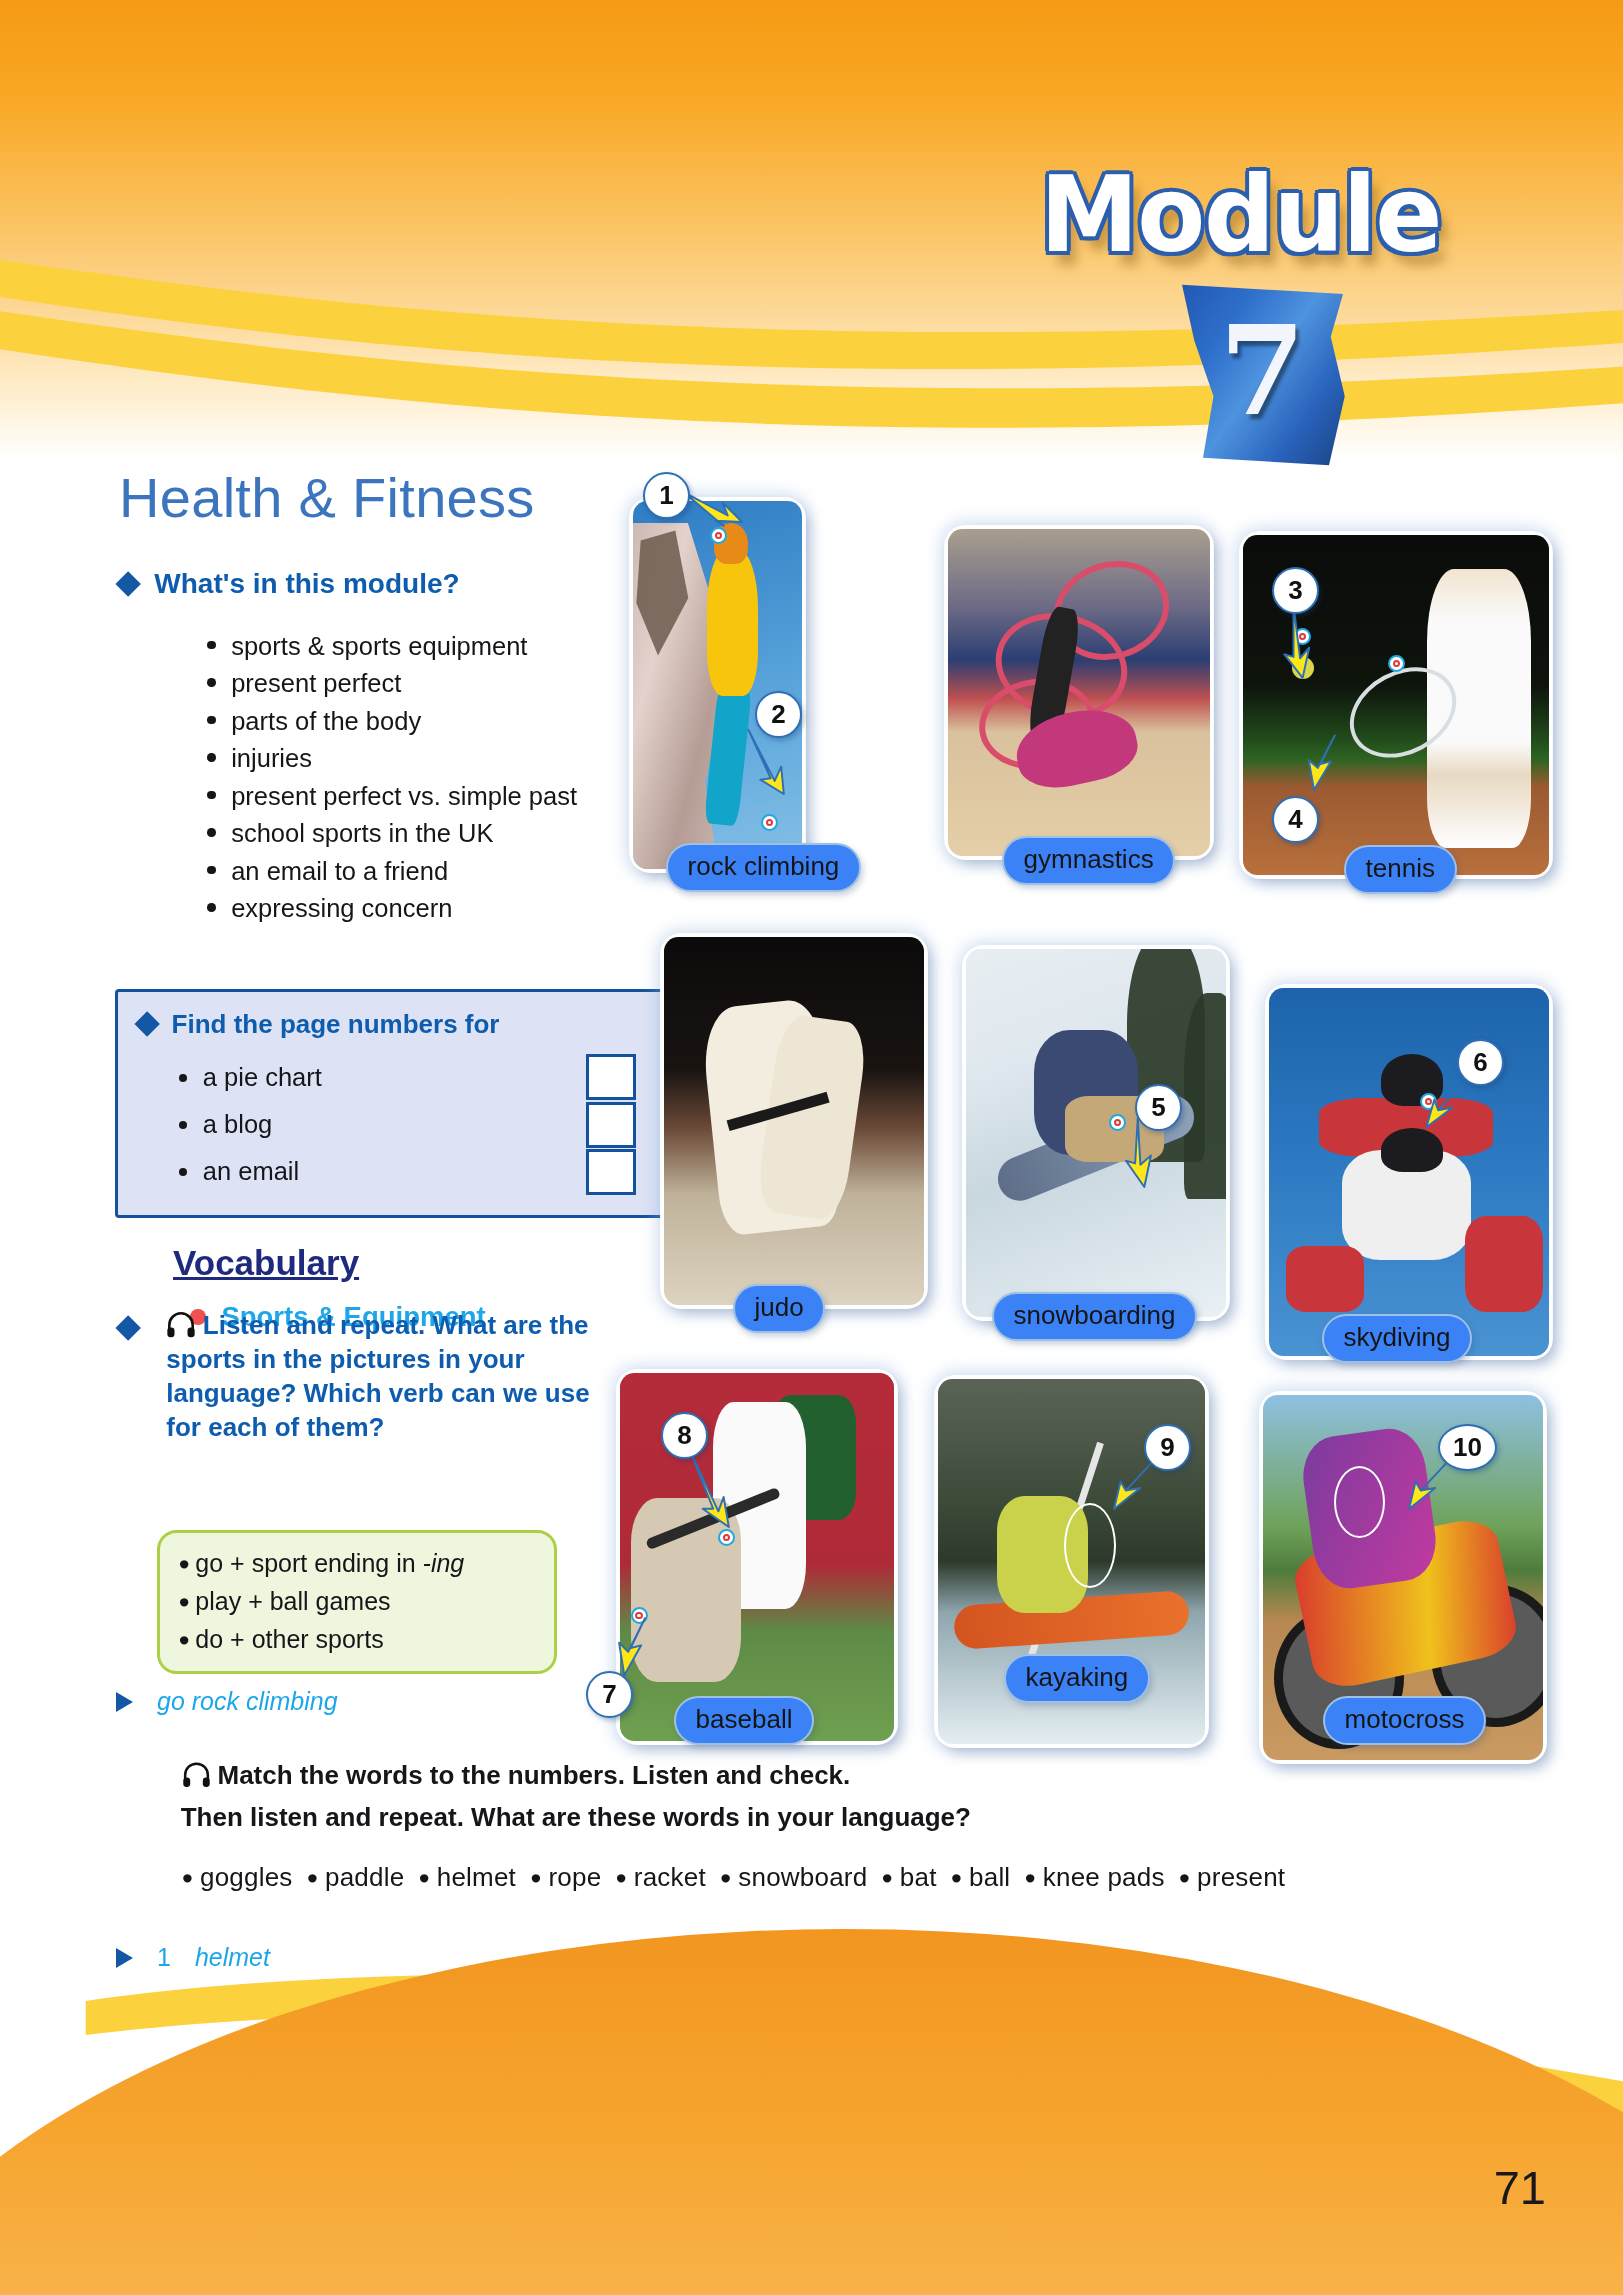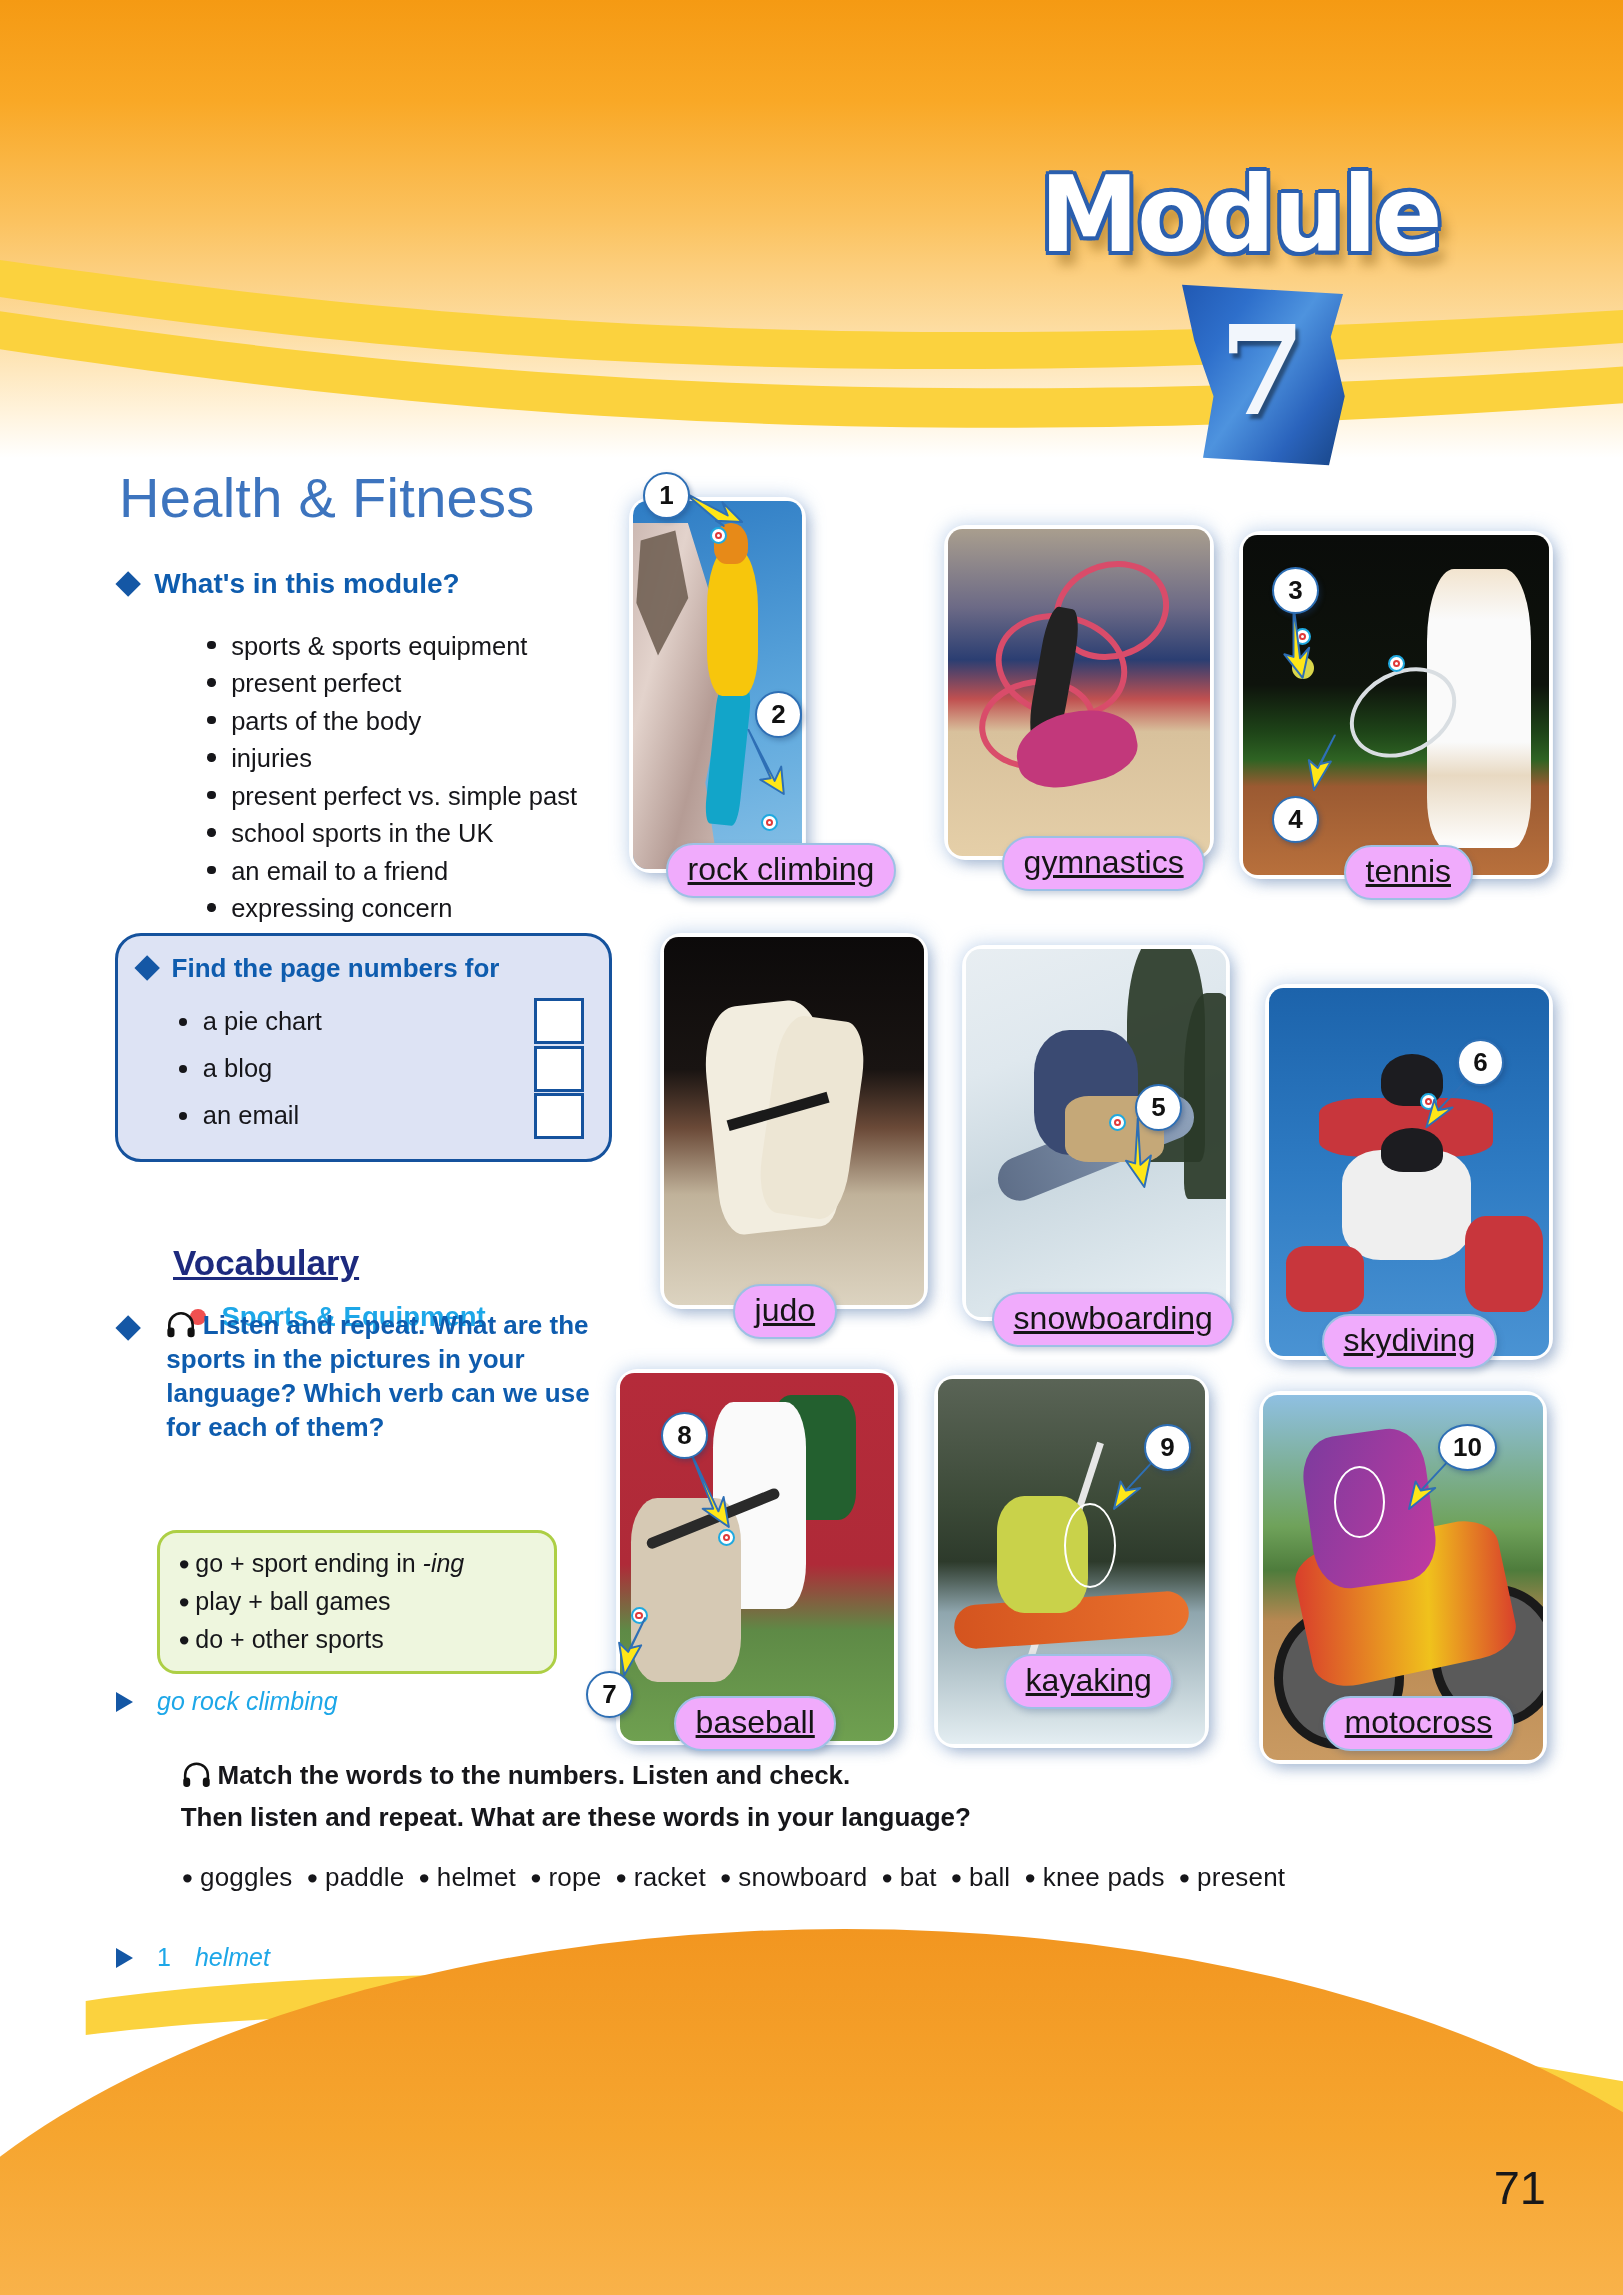--- a/index.html
+++ b/index.html
@@ -68,22 +68,22 @@
   .ul-plain li{
     display:flex;align-items:baseline;gap:15.7px;
     font-size:25.5px;color:#16161a;line-height:1.47;
   }
   .dot{width:8.5px;height:8.5px;border-radius:50%;background:#16161a;flex:none;position:relative;top:-5.9px;}
 
   .module-list{position:absolute;left:207px;top:628px;}
 
   
   .find-box{
-    position:absolute;left:115px;top:933px;width:497px;
-    background:#DDE3F4;border:3.3px solid #15529D;border-radius:26px;
+    position:absolute;left:115px;top:989px;width:549px;
+    background:#DDE3F4;border:3.3px solid #15529D;border-radius:4px;
     padding:17px 19.6px 19.6px 19.6px;box-sizing:border-box;
   }
   .find-box .hdr{display:flex;align-items:center;gap:15.7px;color:#0E5CAE;font-weight:bold;font-size:26px;}
   .find-rows{margin-top:14.4px;position:relative;}
   .find-row{display:flex;align-items:center;margin-left:41px;height:47px;}
   .find-row .txt{font-size:25.5px;color:#16161a;}
   .find-row .dot{top:0;}
   .find-box .boxes{position:absolute;right:5.2px;top:0;}
   .answer-box{width:50px;height:46px;border:3.3px solid #15529D;background:#fff;box-sizing:border-box;margin-bottom:1.3px;}
 
@@ -144,24 +144,23 @@
   .card{
     position:absolute;border-radius:17px;
     background:#fff;
     box-shadow:0 0 0 3.9px #ffffff, 6.5px 7.9px 13px rgba(60,90,140,.30), 0 0 17px 5.2px rgba(140,175,220,.45);
   }
   .card .photo{
     position:absolute;inset:0;border-radius:14.4px;overflow:hidden;
   }
   .pill{
     position:absolute;z-index:6;
-    background:#f0abfc;border:2.6px solid #9DC0E4;border-radius:654px;
-    font-size:32px;color:#151515;padding:5.9px 19.6px 7.9px 19.6px;white-space:nowrap;
+    background:#3b82f6;border:2.6px solid #9DC0E4;border-radius:654px;
+    font-size:26px;color:#151515;padding:5.9px 19.6px 7.9px 19.6px;white-space:nowrap;
     box-shadow:2px 3.3px 5.9px rgba(40,70,120,.25);
-    text-decoration:underline;
   }
   .numbadge{
     position:absolute;z-index:8;width:43px;height:43px;border-radius:50%;
     background:#fff;border:2.6px solid #2E6FB5;
     display:flex;align-items:center;justify-content:center;
     font-size:26px;font-weight:bold;color:#111;
     box-shadow:2px 2.6px 5.2px rgba(30,60,110,.35);
   }
   .arrow{position:absolute;z-index:7;}
   .target{

